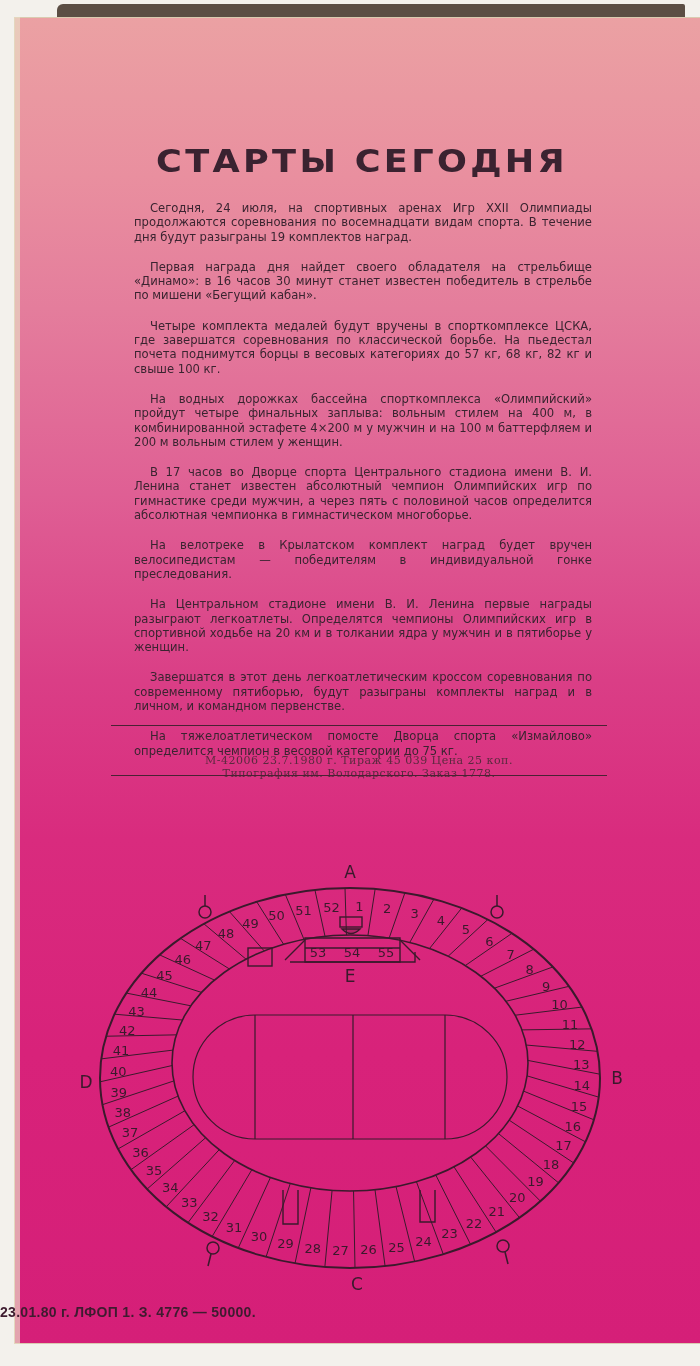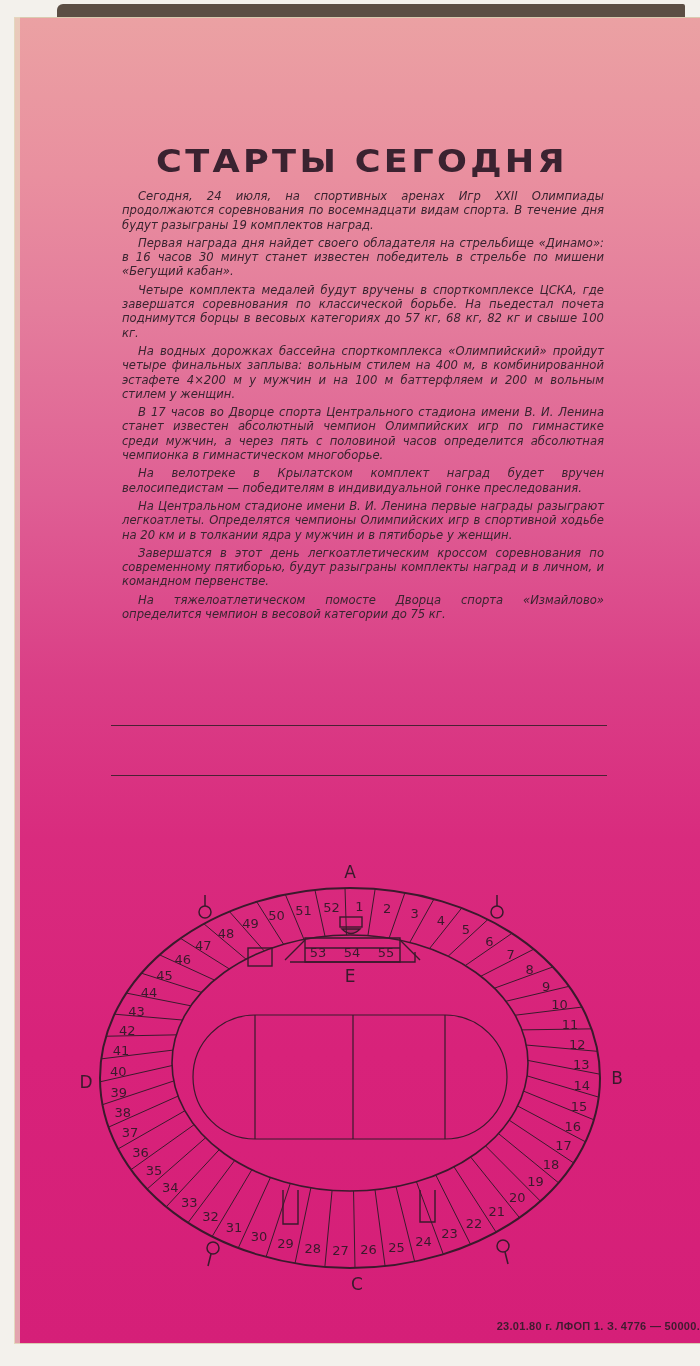--- a/index.html
+++ b/index.html
@@ -29,35 +29,35 @@
     position:absolute; left:0; right:0; top:125px; text-align:center;
     font-family:"DejaVu Sans", sans-serif; font-weight:bold;
     font-size:32px; letter-spacing:3px; color:#3a2230;
     transform:scaleX(1.1);
   }
   .article {
     position:absolute; left:104px; top:168px; width:490px;
     color:#3a2430; font-size:11.6px; line-height:14.3px;
     text-align:justify;
   }
-  .article p { margin:4px; text-indent:16px;font-style:italic; }
+  .article p { margin:16px; text-indent:16px; }
   .rule {
     position:absolute; left:97px; width:496px; height:1px; background:#4a2234;
   }
   .imprint {
     position:absolute; left:97px; width:496px; top:737px; text-align:center;
     color:#5a2a3e; font-family:"DejaVu Serif", serif; font-size:11px; line-height:13px;
     letter-spacing:.5px;
   }
   .stadium { position:absolute; left:0; top:840px; width:700px; height:460px; }
   .stadium svg text { font-family:"DejaVu Sans", sans-serif; fill:#3a1a2c; }
   .footer-code {
-    position:absolute; left:0; right:0; top:1304px; text-align:right;
-    font-family:"Liberation Sans", sans-serif; font-weight:bold; font-size:11px;
-    color:#3e1c2f; letter-spacing:.3px;margin-top:16px;
+    position:absolute; left:0; right:0; top:1304px; text-align:left;
+    font-family:"Liberation Sans", sans-serif; font-weight:bold; font-size:14px;
+    color:#3e1c2f; letter-spacing:.3px;
   }
 </style>
 </head>
 <body>
 
 <div class="back-sheet"></div>
 
 <div class="page">
   <div class="title">СТАРТЫ СЕГОДНЯ</div>
 
@@ -67,20 +67,24 @@
     <p>Четыре комплекта медалей будут вручены в спорткомплексе ЦСКА, где завершатся соревнования по классической борьбе. На пьедестал почета поднимутся борцы в весовых категориях до 57 кг, 68 кг, 82 кг и свыше 100 кг.</p>
     <p>На водных дорожках бассейна спорткомплекса «Олимпийский» пройдут четыре финальных заплыва: вольным стилем на 400 м, в комбинированной эстафете 4×200 м у мужчин и на 100 м баттерфляем и 200 м вольным стилем у женщин.</p>
     <p>В 17 часов во Дворце спорта Центрального стадиона имени В. И. Ленина станет известен абсолютный чемпион Олимпийских игр по гимнастике среди мужчин, а через пять с половиной часов определится абсолютная чемпионка в гимнастическом многоборье.</p>
     <p>На велотреке в Крылатском комплект наград будет вручен велосипедистам — победителям в индивидуальной гонке преследования.</p>
     <p>На Центральном стадионе имени В. И. Ленина первые награды разыграют легкоатлеты. Определятся чемпионы Олимпийских игр в спортивной ходьбе на 20 км и в толкании ядра у мужчин и в пятиборье у женщин.</p>
     <p>Завершатся в этот день легкоатлетическим кроссом соревнования по современному пятиборью, будут разыграны комплекты наград и в личном, и командном первенстве.</p>
     <p>На тяжелоатлетическом помосте Дворца спорта «Измайлово» определится чемпион в весовой категории до 75 кг.</p>
   </div>
 
   <div class="rule" style="top:708px"></div>
+  <div class="imprint">
+    <div>М-42006   23.7.1980 г.  Тираж 45 039  Цена 25 коп.</div>
+    <div>Типография им. Володарского. Заказ 1778.</div>
+  </div>
   <div class="rule" style="top:758px"></div>
 </div>
 
 <div class="stadium">
   <svg width="700" height="460" viewBox="0 840 700 460" xmlns="http://www.w3.org/2000/svg">
     <g fill="none" stroke="#3a1a2c" stroke-width="2">
 
       <ellipse cx="350" cy="1078" rx="250" ry="190"></ellipse>
 
       <ellipse cx="350" cy="1063" rx="178" ry="128" stroke-width="1.6"></ellipse>

